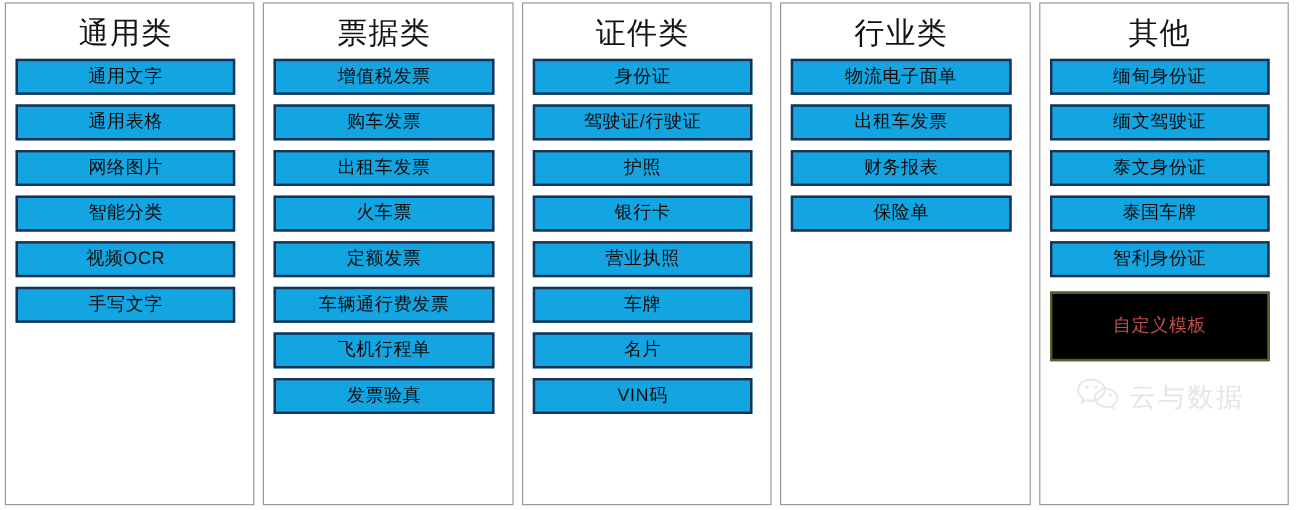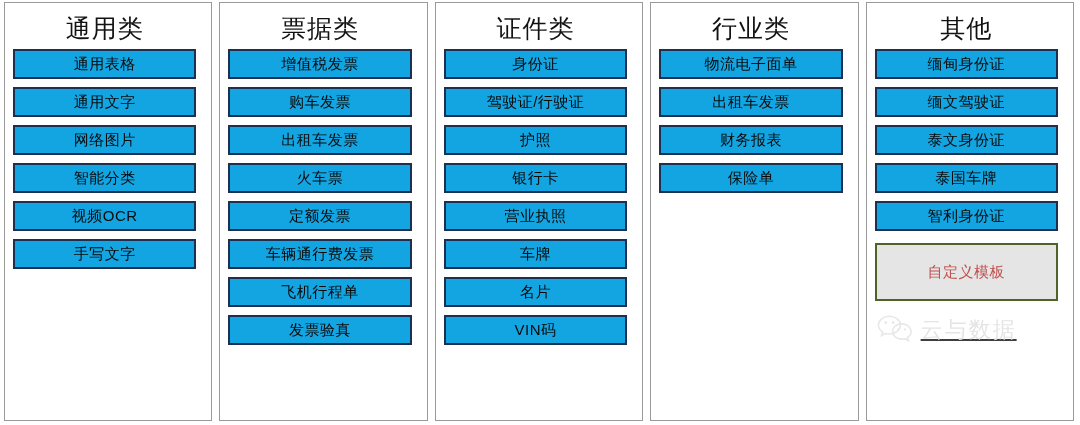--- a/index.html
+++ b/index.html
@@ -62,60 +62,59 @@
     line-height: 26px;
     text-align: center;
     font-size: 15px;
     color: #0a0a0a;
     white-space: nowrap;
     overflow: hidden;
     letter-spacing: 0.5px;
   }
 
   .item-chip.template-chip {
-    background: #e5e5e5;
+    background: #000000;
     border: 2px solid #4f6228;
     color: #c0504d;
     height: 58px;
     line-height: 54px;
     margin-top: 4px;
   }
 
   .watermark {
     margin-top: 12px;
     display: flex;
     flex-direction: row;
     align-items: center;
-    justify-content: flex-start;
+    justify-content: center;
     gap: 6px;
     opacity: 0.75;
     user-select: none;
-    text-decoration: underline;
   }
   .wechat-icon {
     display: block;
   }
   .watermark-text {
     font-size: 22px;
     color: #dcdcdc;
     letter-spacing: 2px;
     line-height: 1;
     font-weight: 400;
   }
 </style>
 </head>
 <body>
 
 <div class="board">
 
   <div class="category-card">
     <div class="card-title">通用类</div>
     <div class="item-list">
+      <div class="item-chip">通用文字</div>
       <div class="item-chip">通用表格</div>
-      <div class="item-chip">通用文字</div>
       <div class="item-chip">网络图片</div>
       <div class="item-chip">智能分类</div>
       <div class="item-chip">视频OCR</div>
       <div class="item-chip">手写文字</div>
     </div>
   </div>
 
   <div class="category-card">
     <div class="card-title">票据类</div>
     <div class="item-list">

